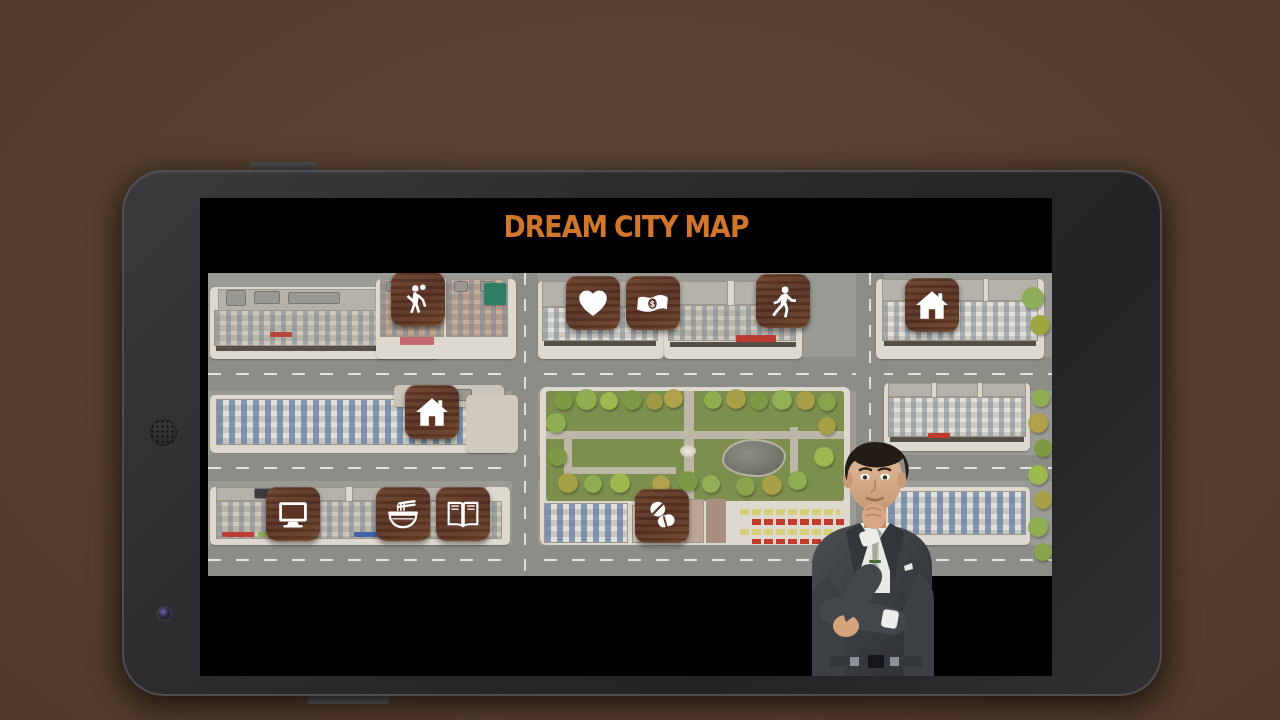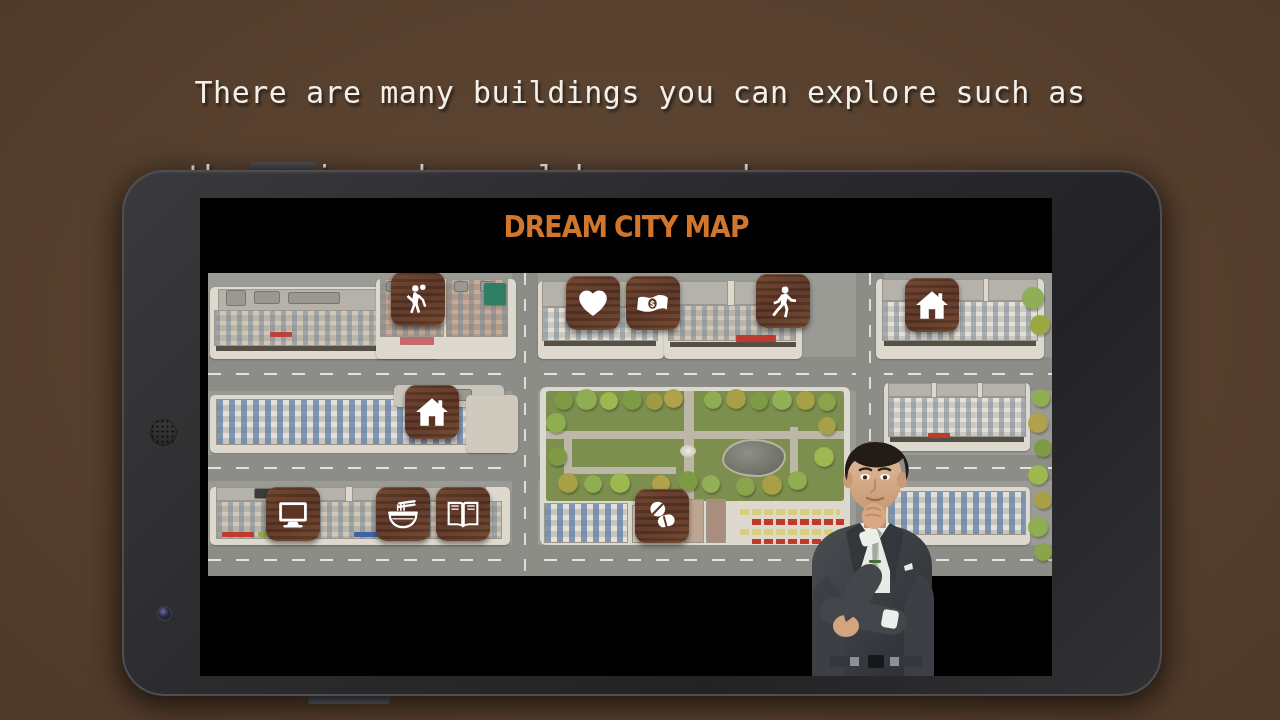--- a/index.html
+++ b/index.html
@@ -223,24 +223,20 @@
     left: 790px; top: 434px;
     width: 170px; height: 242px;
   }
   .char-svg { width: 170px; height: 242px; display: block; }
 </style>
 </head>
 <body>
 
 <div id="stage">
 
-  <div class="caption">
-    <span>There are many buildings you can explore such as</span><br>
-    <span>the office, dance club, pawn shop or even a sewer</span>
-  </div>
 
   <div class="phone-shadow"></div>
   <div class="phone-nub-top"></div>
   <div class="phone-nub-bottom"></div>
   <div class="phone"></div>
   <div class="speaker-grille"></div>
   <div class="front-camera"></div>
 
   <div class="screen">
 

